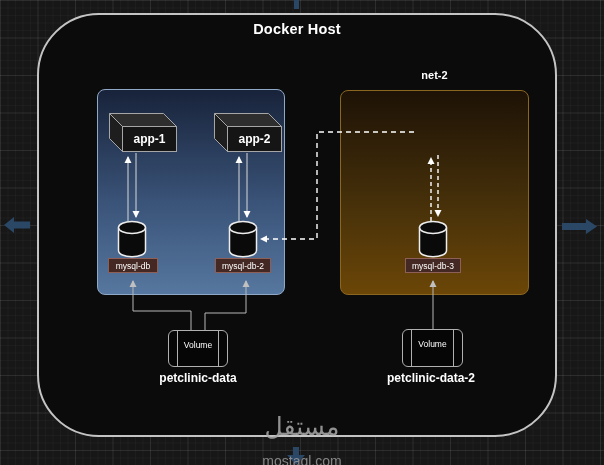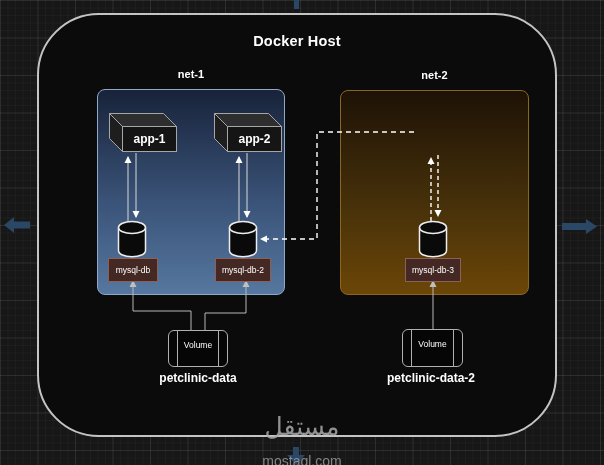--- a/index.html
+++ b/index.html
@@ -15,21 +15,21 @@
       linear-gradient(90deg, rgba(255,255,255,0.028) 1px, transparent 1px);
     background-size:37.5px 37.5px, 37.5px 37.5px, 7.5px 7.5px, 7.5px 7.5px;
   }
   .abs { position:absolute; }
   .host-box {
     left:37px; top:13px; width:520px; height:424px;
     background:#0b0b0b; border:2px solid #c4c4c4; border-radius:62px;
   }
   .host-title {
     left:37px; top:21px; width:520px; text-align:center;
-    color:#ffffff; font-size:14.5px; font-weight:bold; letter-spacing:0.2px;margin-top:12px;
+    color:#ffffff; font-size:14.5px; font-weight:bold; letter-spacing:0.2px;
   }
   .net-label {
     text-align:center; color:#ffffff; font-size:11px; font-weight:bold;
   }
   .net-box { border-radius:8px; }
   .net1 {
     left:97px; top:89px; width:188px; height:206px;
     background:linear-gradient(180deg,#18233a 0%,#3a5378 55%,#56779f 100%);
     border:1px solid #8fa8c8;
   }
@@ -43,21 +43,21 @@
   .cube-top   { fill:#2e2e2e; stroke:#a6a6a6; stroke-width:1; }
   .cube-left  { fill:#1e1e1e; stroke:#a6a6a6; stroke-width:1; }
   .cube-front { fill:#151515; stroke:#a6a6a6; stroke-width:1; }
   .cube-label {
     position:absolute; left:13px; top:13px; width:55px; height:26px;
     display:flex; align-items:center; justify-content:center;
     color:#ffffff; font-size:12px; font-weight:bold;
   }
   .db-cyl path, .db-cyl ellipse { fill:#0a0a0a; stroke:#ededed; stroke-width:1.5; }
   .db-label {
-    height:24px; background:#442823; border:1px solid #8e5f56;
+    height:15px; background:#442823; border:1px solid #8e5f56;
     color:#ffffff; font-size:8.5px; display:flex; align-items:center; justify-content:center;
   }
   .volume {
     background:#060606; border:1px solid #b0b0b0; border-radius:6px;
   }
   .vol-line { position:absolute; top:0; bottom:0; width:0; border-left:1px solid #b0b0b0; }
   .vol-line-l { left:8px; } .vol-line-r { right:8px; }
   .vol-text {
     position:absolute; left:9px; right:9px; top:9px; text-align:center;
     color:#ffffff; font-size:8.5px;
@@ -72,21 +72,20 @@
   .wm-en { color:rgba(160,160,160,0.8); font-size:14px; line-height:14px; margin-top:14px; }
 </style>
 </head>
 <body>
 
 <div class="canvas">
 
   <div class="abs host-box"></div>
   <div class="abs host-title">Docker Host</div>
 
-  <div class="abs net-label" style="left:97px;top:68px;width:188px">net-1</div>
   <div class="abs net-box net1"></div>
 
   <div class="abs net-label" style="left:340px;top:69px;width:189px">net-2</div>
   <div class="abs net-box net2"></div>
 
   <svg class="abs wires" width="604" height="465">
     <defs>
       <marker id="aw" markerWidth="8" markerHeight="8" refX="6.5" refY="4" orient="auto" markerUnits="userSpaceOnUse" viewBox="0 0 8 8">
         <path d="M0.5,0.5 L7.5,4 L0.5,7.5 z" fill="#ffffff"></path>
       </marker>

